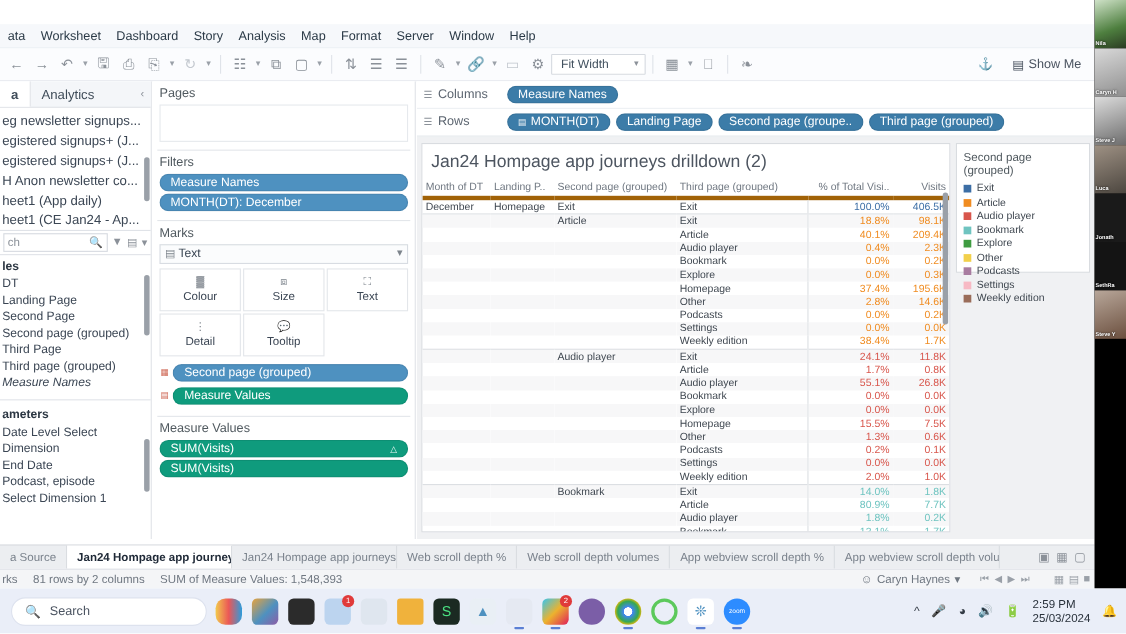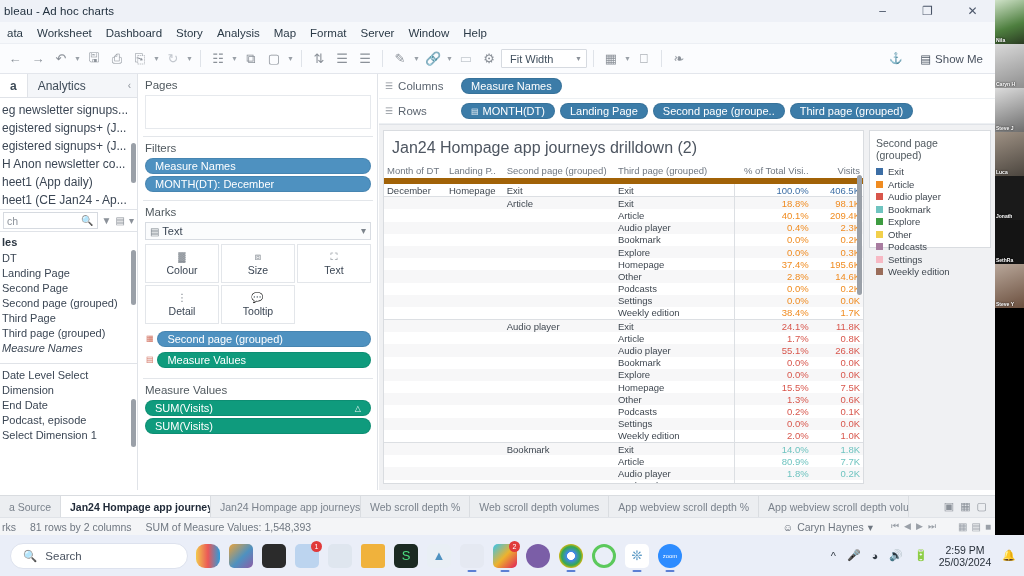--- a/index.html
+++ b/index.html
@@ -120,21 +120,21 @@
   .shelf-label .gico { color: #8b9199; font-size: 9px; }
   .shelf-pills { display: flex; gap: 5px; align-items: center; }
 
   .canvas { position: absolute; left: 0; top: 51px; right: 0; bottom: 0; background: #f0f1f3; padding: 5px 4px 6px 4px; display: flex; gap: 5px; }
   .sheet { flex: 1; background: #fff; border: 1px solid #d9dce0; position: relative; overflow: hidden; }
   .sheet-title { font-size: 16px; color: #4d5560; padding: 8px 0 7px 8px; font-weight: normal; }
 
   table.viztable { width: 100%; border-collapse: collapse; table-layout: fixed; }
   table.viztable th {
     font-size: 9.5px; font-weight: normal; color: #6f7781; text-align: left;
-    padding: 1px 3px 2px 3px; border-bottom: 6px solid #a16207; white-space: nowrap; overflow: hidden;
+    padding: 1px 3px 2px 3px; border-bottom: 4px solid #a16207; white-space: nowrap; overflow: hidden;
   }
   table.viztable th.num { text-align: right; }
   table.viztable td {
     font-size: 9.5px; padding: 0.6px 3px; white-space: nowrap; overflow: hidden;
     color: #3f4750; height: 10.8px;
   }
   table.viztable td.num { text-align: right; }
   tr.alt td { background: #f7f7f8; }
   tr.grp td { border-top: 1px solid #dcdfe3; }
   td.pctcol { border-left: 1px solid #dcdfe3; }
@@ -186,35 +186,27 @@
   }
   .ticons { display: flex; align-items: center; gap: 9px; margin-left: 8px; }
   .tico { width: 24px; height: 24px; border-radius: 5px; display: flex; align-items: center; justify-content: center;
           font-size: 13px; position: relative; }
   .tico .run { position: absolute; bottom: -4px; left: 50%; transform: translateX(-50%); width: 9px; height: 2px; background: #5b7fd4; border-radius: 2px; }
   .badge {
     position: absolute; top: -3px; right: -3px; width: 11px; height: 11px; background: #e03a3a;
     border-radius: 50%; color: #fff; font-size: 7px; display: flex; align-items: center; justify-content: center;
   }
   .tray { margin-left: auto; display: flex; align-items: center; gap: 11px; padding-right: 8px; color: #333b45; font-size: 11px; }
-  .clock { font-size: 10.5px; line-height: 12px; text-align: center; color: #28303a; }
+  .clock { font-size: 10.5px; line-height: 12px; text-align: left; color: #28303a; }
 </style>
 </head>
 <body>
 
 <div id="app">
 
-  <div class="titlebar">
-    <span class="title">bleau - Ad hoc charts</span>
-    <div class="winbtns">
-      <div class="winbtn">–</div>
-      <div class="winbtn">❐</div>
-      <div class="winbtn close">✕</div>
-    </div>
-  </div>
 
   <div class="menubar">
     <div class="menu-item">ata</div>
     <div class="menu-item">Worksheet</div>
     <div class="menu-item">Dashboard</div>
     <div class="menu-item">Story</div>
     <div class="menu-item">Analysis</div>
     <div class="menu-item">Map</div>
     <div class="menu-item">Format</div>
     <div class="menu-item">Server</div>
@@ -306,20 +298,21 @@
         <div class="f-item">Second page (grouped)</div>
         <div class="f-item">Third Page</div>
         <div class="f-item">Third page (grouped)</div>
         <div class="f-item italic">Measure Names</div>
         <div class="vscroll" style="top:18px;height:55px;"></div>
       </div>
 
       <div class="f-sep"></div>
 
       <div class="fields" style="height:110px;">
+        <div class="f-head">ameters</div>
         <div class="f-item">Date Level Select</div>
         <div class="f-item">Dimension</div>
         <div class="f-item">End Date</div>
         <div class="f-item">Podcast, episode</div>
         <div class="f-item">Select Dimension 1</div>
         <div class="vscroll" style="top:32px;height:48px;"></div>
       </div>
     </div>
 
     <div class="shelfcol">

